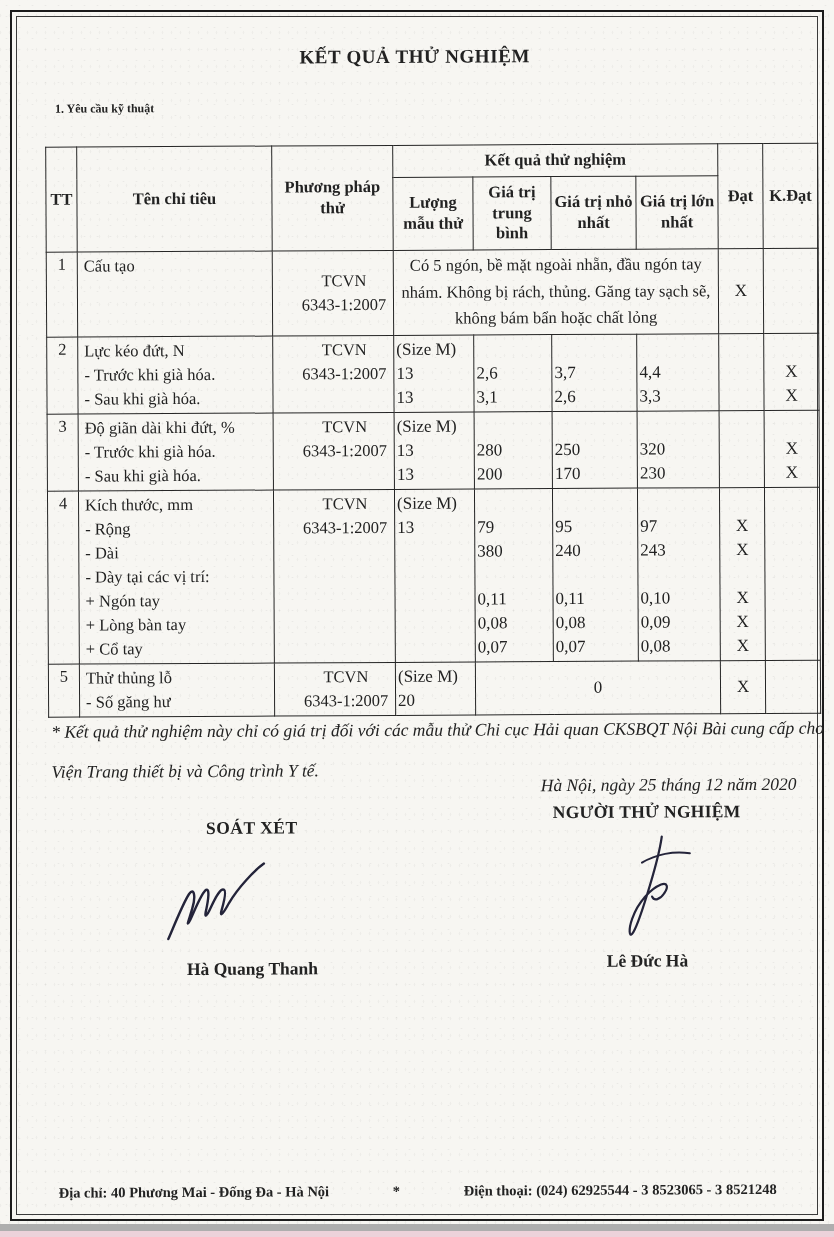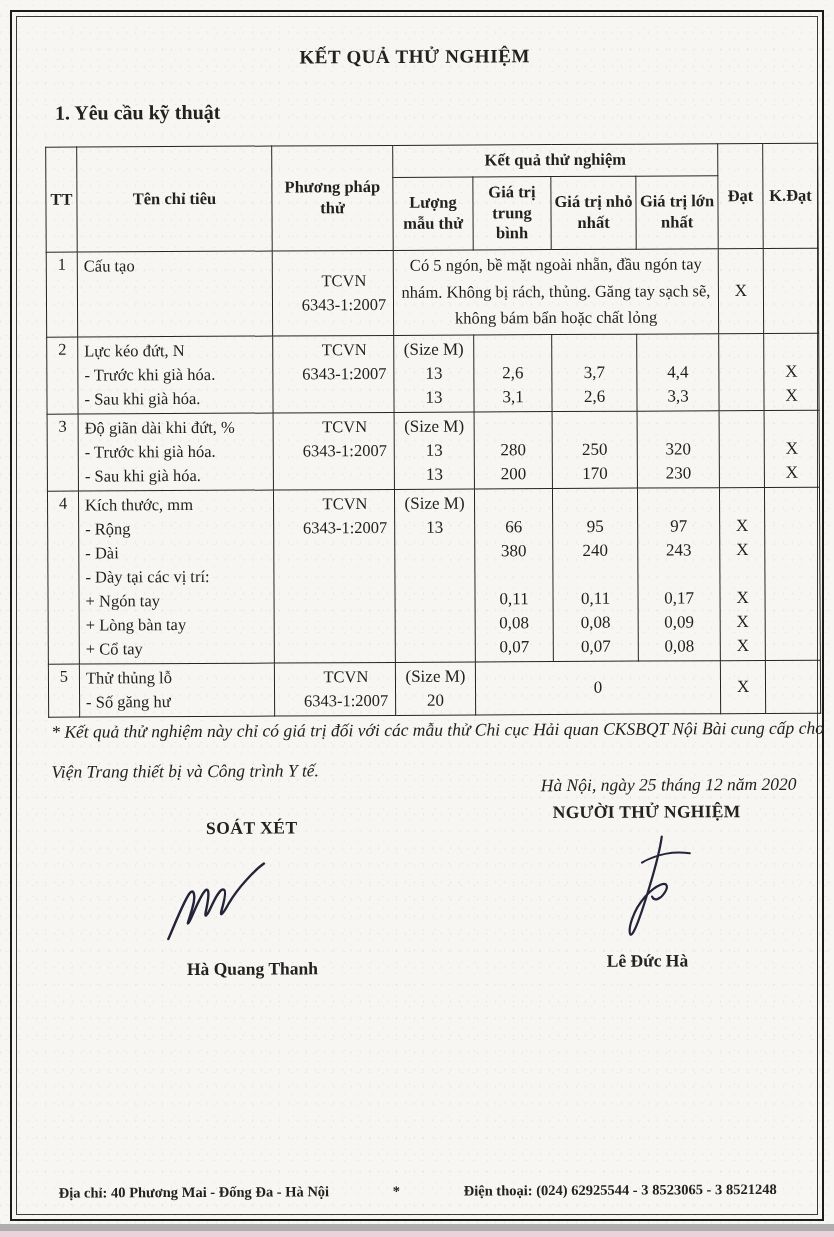--- a/index.html
+++ b/index.html
@@ -17,41 +17,41 @@
   .frame-outer{position:absolute;left:10px;top:10px;width:814px;height:1211px;
     border:2.5px solid #1b1b1b;box-sizing:border-box;}
   .frame-inner{position:absolute;left:16px;top:16px;width:802px;height:1199px;
     border:1px solid #3a3a3a;box-sizing:border-box;}
   .strip-gray{position:absolute;left:0;top:1224px;width:834px;height:7px;background:#aeaeae;}
   .strip-pink{position:absolute;left:0;top:1231px;width:834px;height:6px;background:#ecd2da;}
   .content{position:absolute;left:0;top:0;width:834px;height:1237px;
     transform:rotate(-0.3deg);transform-origin:45% 40%;}
   .doc-title{position:absolute;top:46px;left:0;width:834px;text-align:center;
     font-weight:bold;font-size:19px;letter-spacing:0.6px;}
-  .section-heading{position:absolute;top:100px;left:57px;font-weight:bold;font-size:20px;}
+  .section-heading{position:absolute;top:100px;left:57px;font-weight:bold;font-size:12px;}
 
   table.results{position:absolute;top:145px;left:47px;width:772px;
     border-collapse:collapse;table-layout:fixed;font-size:16.5px;}
   table.results,table.results th,table.results td{border:1px solid #262626;}
   table.results{border-width:1.5px;}
   table.results th{font-weight:bold;padding:2px 3px;vertical-align:middle;text-align:center;line-height:1.25;}
   thead tr:nth-child(1){height:32px;}
   thead tr:nth-child(2){height:73px;}
   th.h-method{padding:0 16px;}
   th.h-sub{padding:0 4px;}
   tbody tr:nth-child(1){height:80px;}
   tbody tr:nth-child(2){height:75px;}
   tbody tr:nth-child(3){height:73px;}
   tbody tr:nth-child(4){height:172px;}
   tbody tr:nth-child(5){height:52px;}
   tbody td{vertical-align:top;padding:2px 2px;}
   td.c-tt{text-align:center;}
   td.c-name{text-align:left;padding-left:6px;}
   td.c-method{text-align:center;padding-left:24px;}
-  td.c-num{text-align:center;font-size:17px;}
+  td.c-num{text-align:left;font-size:17px;}
   td.c-x{text-align:center;font-size:17px;}
   td.vmid{vertical-align:middle;}
   td .ln{height:24px;line-height:24px;white-space:nowrap;overflow:visible;}
   td.c-desc{text-align:center;line-height:26.5px;padding:2px 5px;vertical-align:middle;}
   td.c-merged{text-align:center;vertical-align:middle;font-size:17px;}
 
   .footnote{position:absolute;top:710px;left:50px;width:782px;
     font-style:italic;font-size:17.5px;line-height:40px;}
   .dateline{position:absolute;top:776px;left:47px;width:748px;text-align:right;
     font-style:italic;font-size:17.5px;}
@@ -214,42 +214,42 @@
             <td class="c-method">
               <div class="ln">TCVN</div>
               <div class="ln">6343-1:2007</div>
             </td>
             <td class="c-num">
               <div class="ln">(Size M)</div>
               <div class="ln">13</div>
             </td>
             <td class="c-num">
               <div class="ln"></div>
-              <div class="ln">66</div>
+              <div class="ln">79</div>
               <div class="ln">380</div>
               <div class="ln"></div>
               <div class="ln">0,11</div>
               <div class="ln">0,08</div>
               <div class="ln">0,07</div>
             </td>
             <td class="c-num">
               <div class="ln"></div>
               <div class="ln">95</div>
               <div class="ln">240</div>
               <div class="ln"></div>
               <div class="ln">0,11</div>
               <div class="ln">0,08</div>
               <div class="ln">0,07</div>
             </td>
             <td class="c-num">
               <div class="ln"></div>
               <div class="ln">97</div>
               <div class="ln">243</div>
               <div class="ln"></div>
-              <div class="ln">0,17</div>
+              <div class="ln">0,10</div>
               <div class="ln">0,09</div>
               <div class="ln">0,08</div>
             </td>
             <td class="c-x">
               <div class="ln"></div>
               <div class="ln">X</div>
               <div class="ln">X</div>
               <div class="ln"></div>
               <div class="ln">X</div>
               <div class="ln">X</div>

